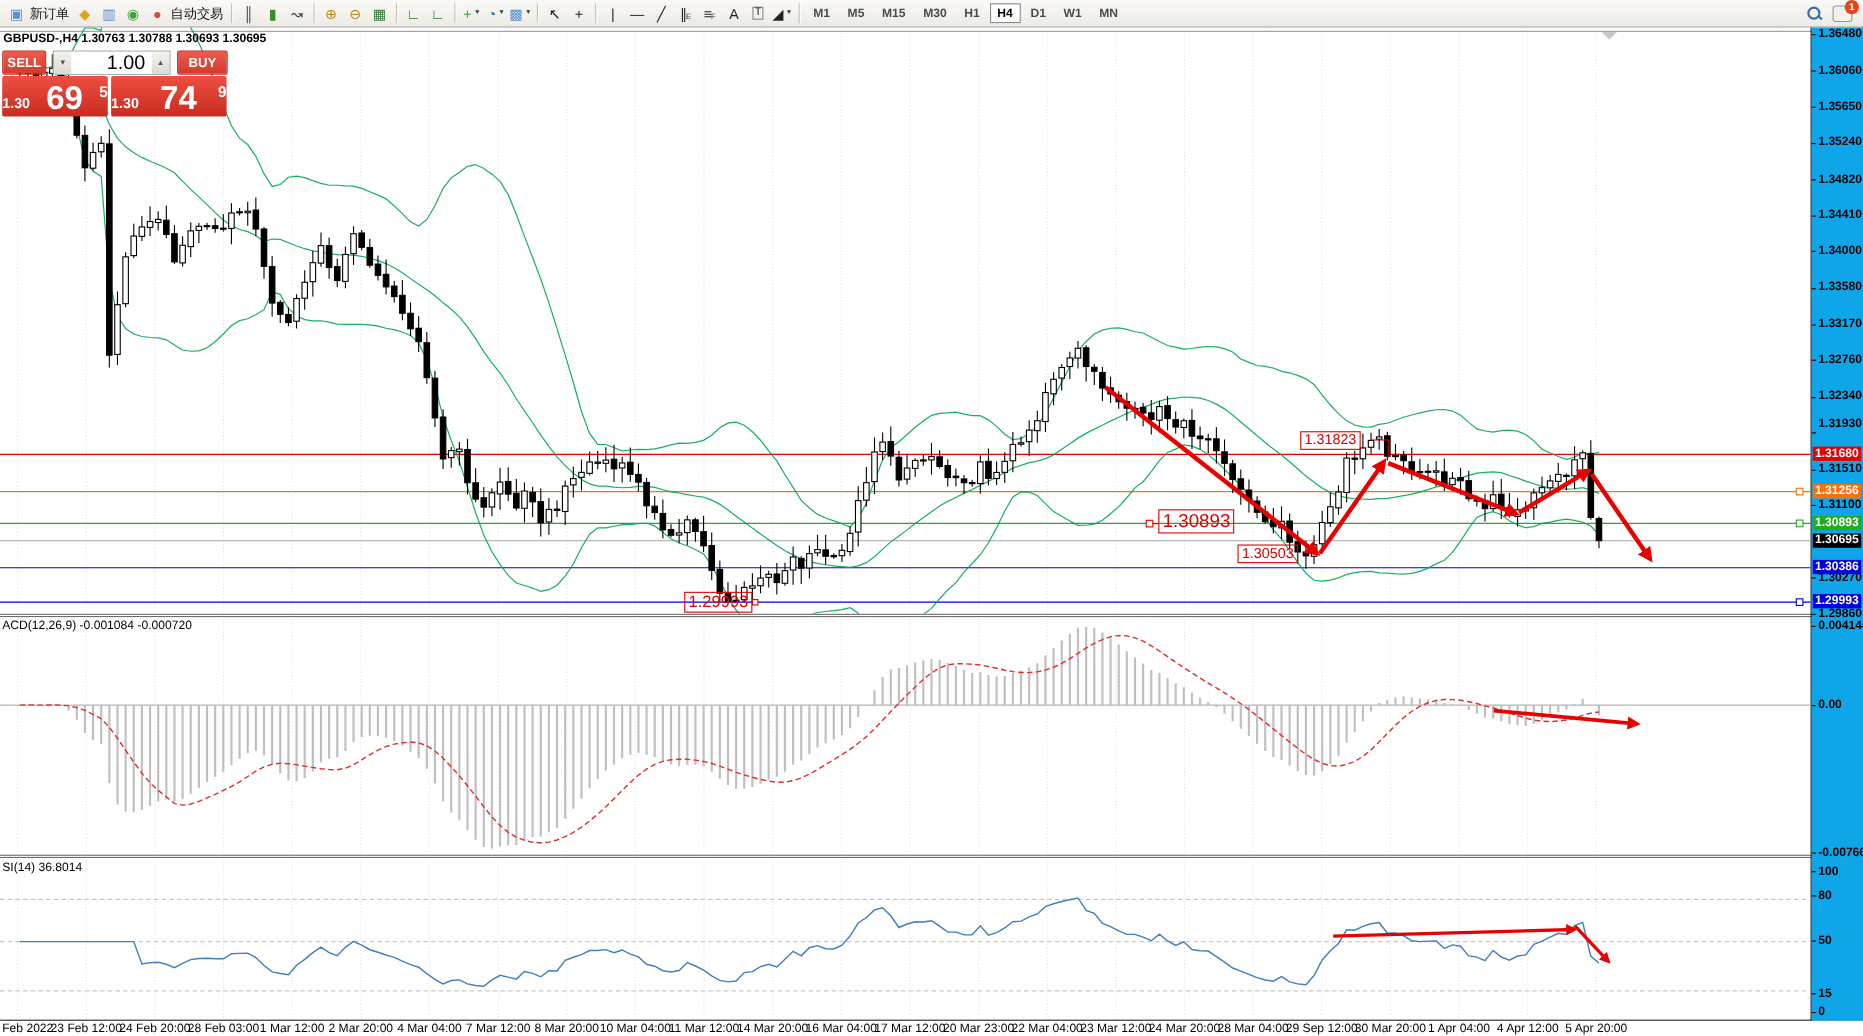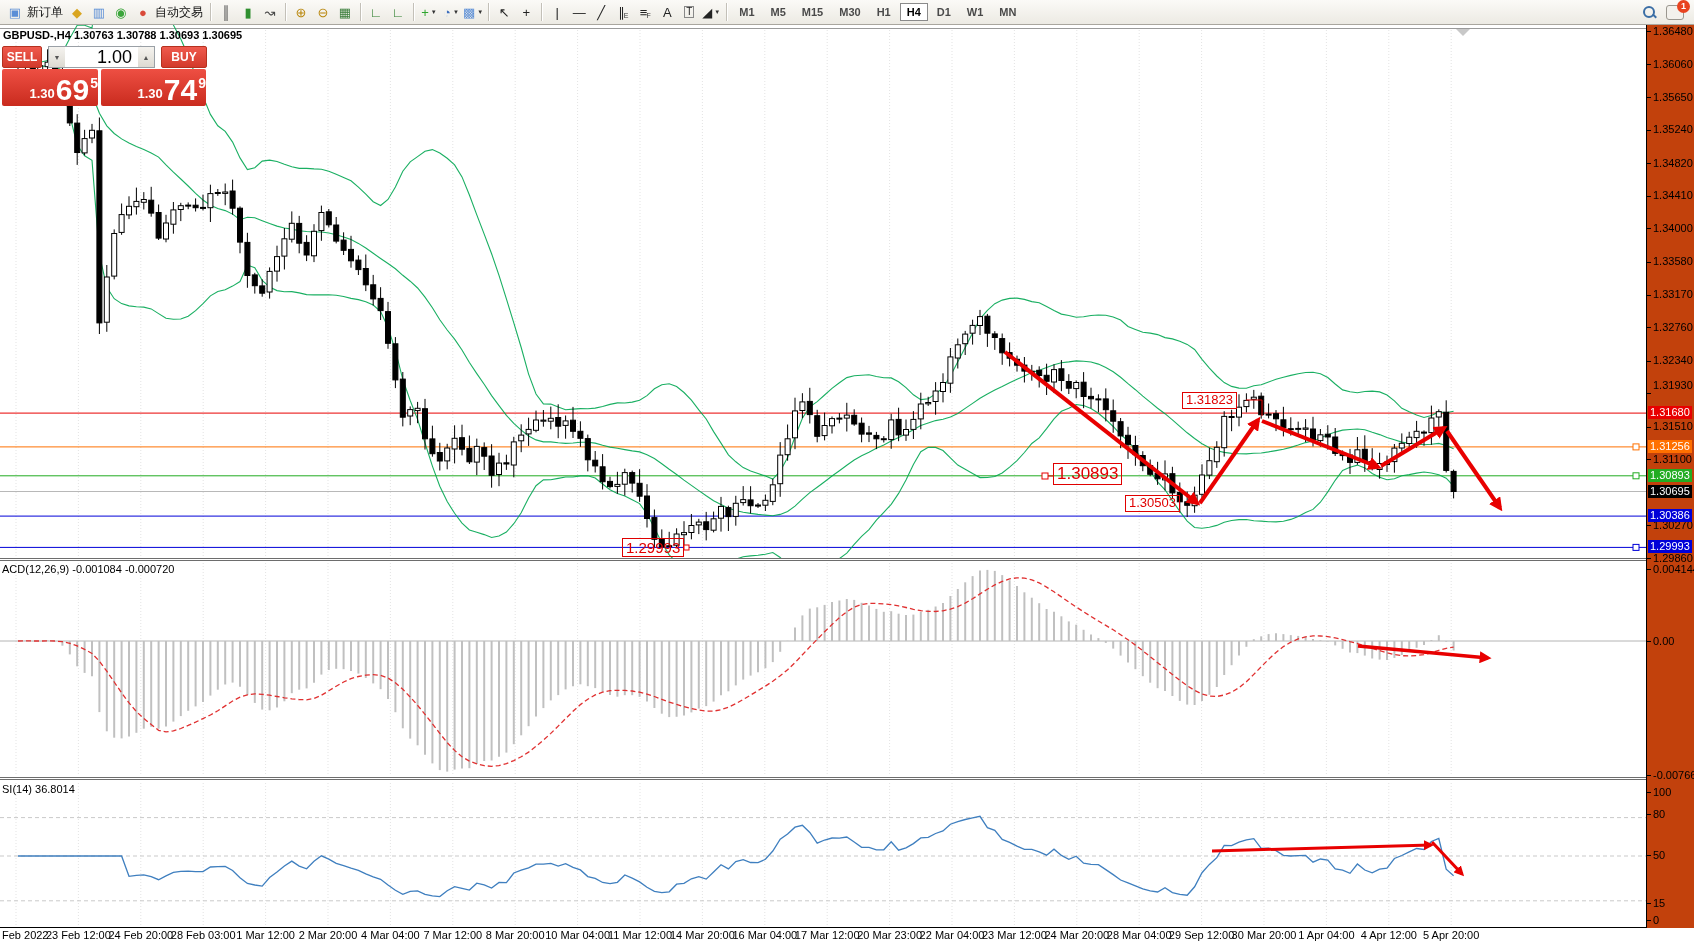--- a/index.html
+++ b/index.html
@@ -26,21 +26,21 @@
   #chat-icon{position:relative;width:16px;height:13px;border:1px solid #9a978f;border-radius:3px;background:#f3f1ec;}
   #chat-badge{position:absolute;right:-7px;top:-6px;min-width:13px;height:13px;border-radius:50%;
      background:#e8431f;color:#fff;font-size:9px;font-weight:bold;text-align:center;line-height:13px;}
   
   .hline{position:absolute;left:0;width:1694px;}
   #plot-top-line{top:28px;height:1px;background:#9a9a9a;}
   .panel-sep{height:1px;background:#6d6d6d;}
   #sep1a{top:558px;} #sep1b{top:560px;} #sep2a{top:777px;} #sep2b{top:779px;}
   #bottom-line{top:927px;height:1px;background:#000;}
   #axis-border{position:absolute;left:1646px;top:25px;width:1px;height:903px;background:#000;}
-  #axis-right{position:absolute;left:1647px;top:25px;width:47px;height:903px;background:#c2410c;font-size:11px;color:#000;}
+  #axis-right{position:absolute;left:1647px;top:25px;width:47px;height:903px;background:#0ea5e9;font-size:11px;color:#000;font-weight:bold;}
   .tickdash{position:absolute;left:0;width:4px;height:1px;background:#000;}
   .ticklbl{position:absolute;left:6px;white-space:nowrap;}
   .badge{position:absolute;left:1px;width:44px;height:13px;line-height:13px;color:#fff;font-size:11px;padding-left:2px;box-sizing:border-box;}
   #time-axis{position:absolute;left:0;top:928px;width:1694px;height:14px;background:#fff;font-size:11px;color:#000;}
   .time-lbl{position:absolute;top:1px;white-space:nowrap;transform:translateX(-50%);}
   .time-lbl.first{transform:none;}
   svg.panel{position:absolute;left:0;}
   #chart-title{position:absolute;left:3px;top:29px;font-size:11px;font-weight:bold;color:#000;z-index:3;}
   .ind-label{position:absolute;left:2px;font-size:11px;color:#000;z-index:3;}
   #macd-label{top:563px;} #rsi-label{top:783px;}
@@ -52,21 +52,21 @@
   .tp-btn{background:linear-gradient(#ef5a4d,#d33a2b);border:1px solid #b5311f;border-radius:2px;
      color:#fff;font-size:12px;font-weight:bold;display:flex;align-items:center;justify-content:center;cursor:pointer;}
   #sell-btn{width:38px;} #buy-btn{width:44px;margin-left:4px;}
   #vol-box{flex:1;display:flex;margin-left:6px;margin-right:2px;border:1px solid #9aa0a6;background:#fff;}
   .spin-btn{width:16px;background:linear-gradient(#f5f3ef,#dddad2);display:flex;align-items:center;justify-content:center;
      font-size:7px;color:#555;cursor:pointer;}
   #vol-input{flex:1;border:none;outline:none;font-size:18px;text-align:right;padding-right:6px;width:60px;
      font-family:"Liberation Sans",sans-serif;}
   #tp-row2{display:flex;height:37px;margin-top:1px;}
   .tp-price{background:linear-gradient(#ee4f43,#c92b1e);border-radius:2px;color:#fff;position:relative;
-     display:flex;align-items:flex-end;justify-content:flex-end;padding-bottom:1px;cursor:pointer;}
+     display:flex;align-items:flex-end;justify-content:space-between;padding-bottom:1px;cursor:pointer;}
   #sell-price{width:96px;} #buy-price{width:105px;margin-left:3px;}
   .tp-small{font-size:13px;font-weight:bold;margin:0 1px 4px 0;}
   .tp-big{font-size:30px;font-weight:bold;line-height:30px;}
   .tp-sup{font-size:14px;font-weight:bold;margin:2px 0 14px 1px;}
 </style>
 </head>
 <body>
 
 <div id="app">
 

